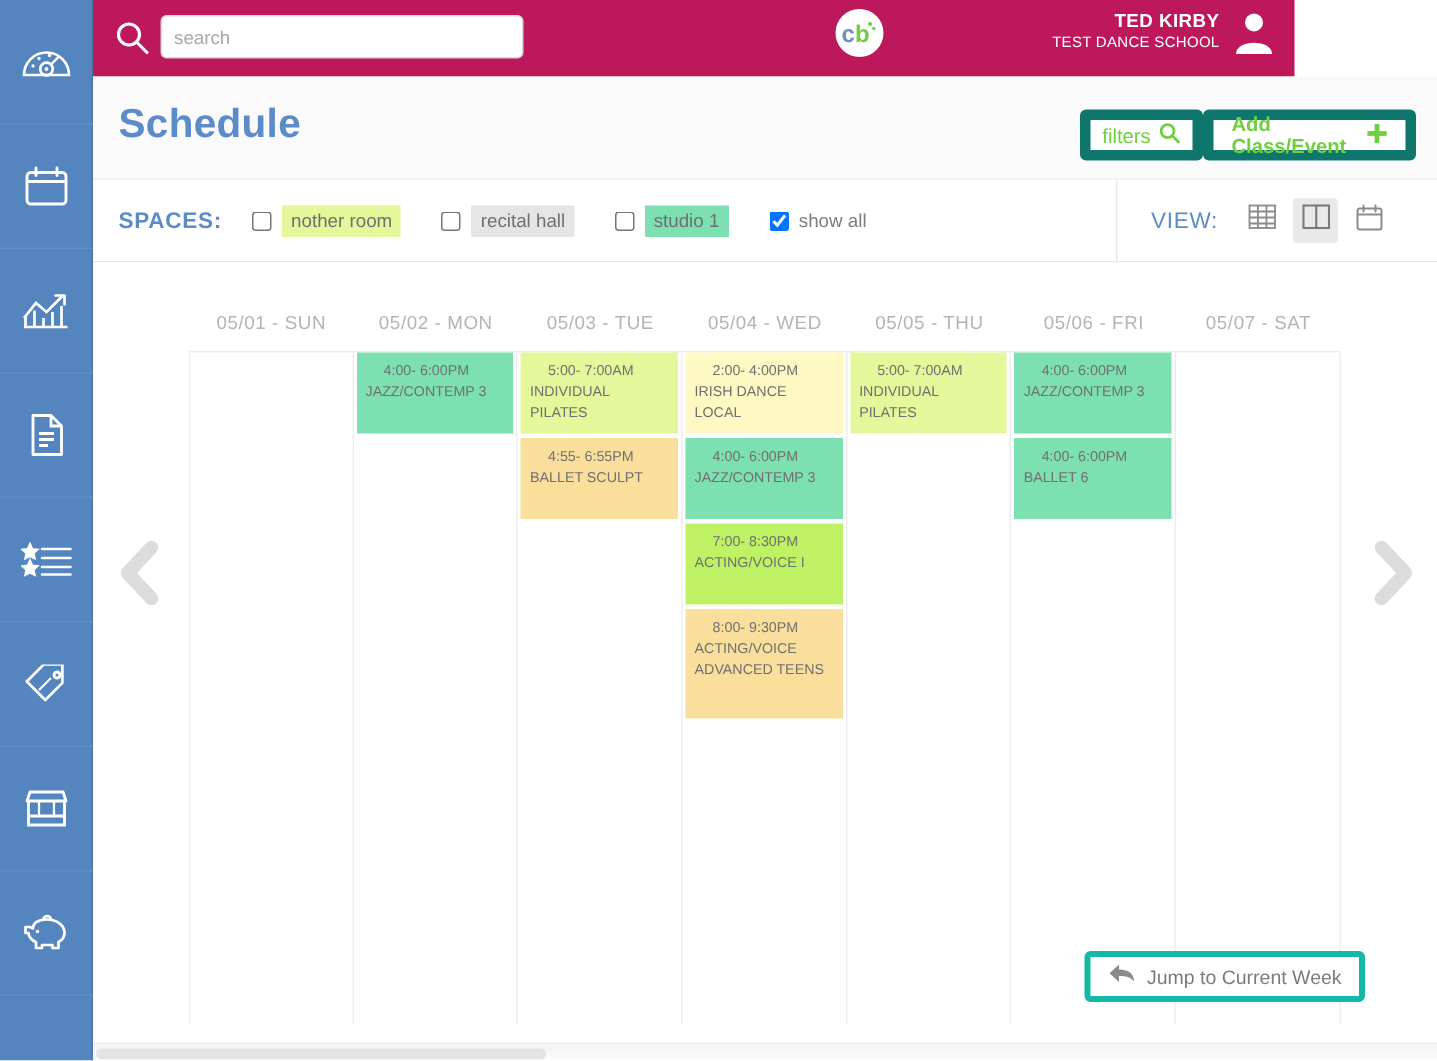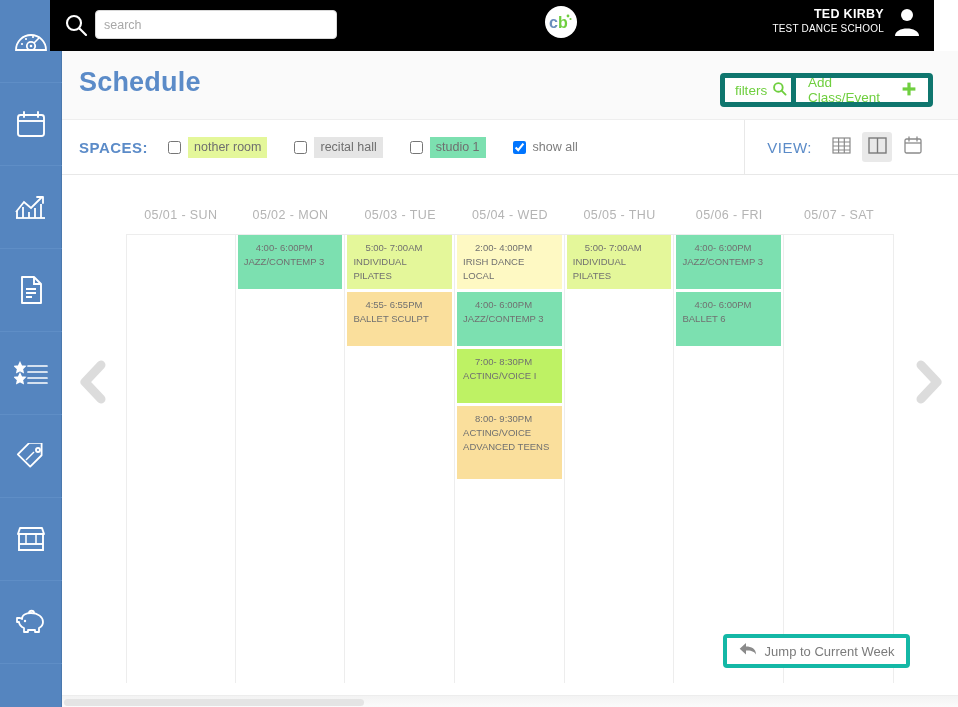--- a/index.html
+++ b/index.html
@@ -21,23 +21,23 @@
   .side-item {
     height: 83px; width: 62px;
     display: flex; align-items: center; justify-content: center;
     border-bottom: 1px solid #5f8ec6;
     cursor: pointer;
   }
   .side-item svg { display:block; }
 
   
   #topbar {
-    position: absolute; left: 50px; top: 0;
-    width: 884px; height: 51px;
-    background: #000000;
+    position: absolute; left: 62px; top: 0;
+    width: 801px; height: 51px;
+    background: #be185d;
   }
   #search-wrap {
     position: absolute; left: 13px; top: 10px;
     display: flex; align-items: center;
   }
   #search-icon { width: 26px; height: 26px; margin-right: 6px; }
   #search-input {
     width: 242px; height: 29px;
     border: 1px solid #d8d8d8; border-radius: 4px;
     background: #fff;
@@ -70,29 +70,29 @@
     border-bottom: 1px solid #eeeeee;
   }
   #page-title {
     position: absolute; left: 17px; top: 16px;
     font-size: 27px; color: #5b8bc8; font-weight: bold;
     letter-spacing: .2px;
   }
   .gbtn {
     position: absolute; top: 22px;
     height: 34px;
-    border: 5px solid #0f766e; border-radius: 4px;
+    border: 7px solid #0f766e; border-radius: 4px;
     background: #ffffff; color: #6fcf3f;
     font-family: "Liberation Sans", sans-serif;
     font-size: 13.5px;
     display: flex; align-items: center; justify-content: center;
     gap: 5px; cursor: pointer; padding: 0 12px;
   }
   #filters-btn { right: 156px; width: 82px; }
-  #add-btn { right: 25px; width: 142px; }
+  #add-btn { right: 14px; width: 142px; font-weight: bold; }
 
   
   #spaces-bar {
     position: absolute; left: 62px; top: 120px;
     width: 896px; height: 55px;
     background: #ffffff;
     border-bottom: 1px solid #e8e8e8;
     display: flex; align-items: center;
   }
   #spaces-label {

